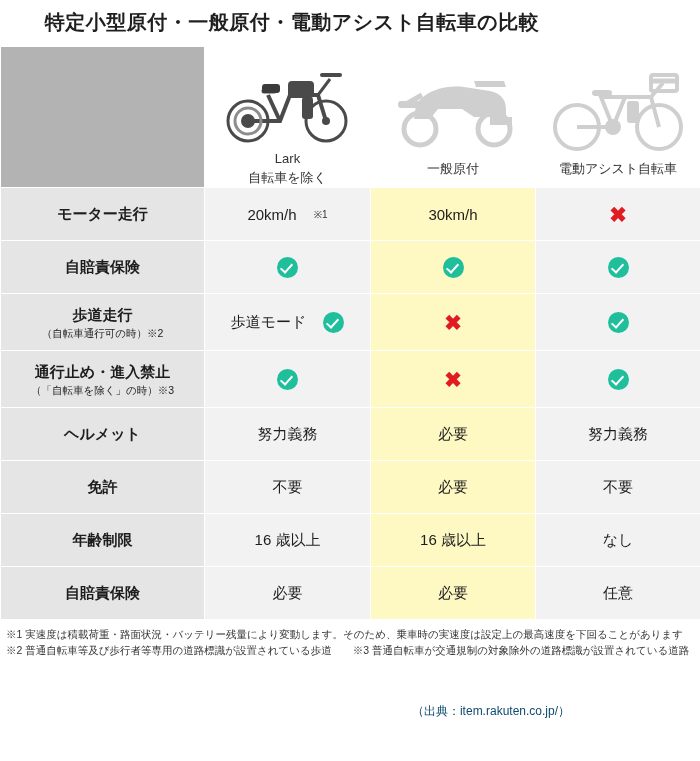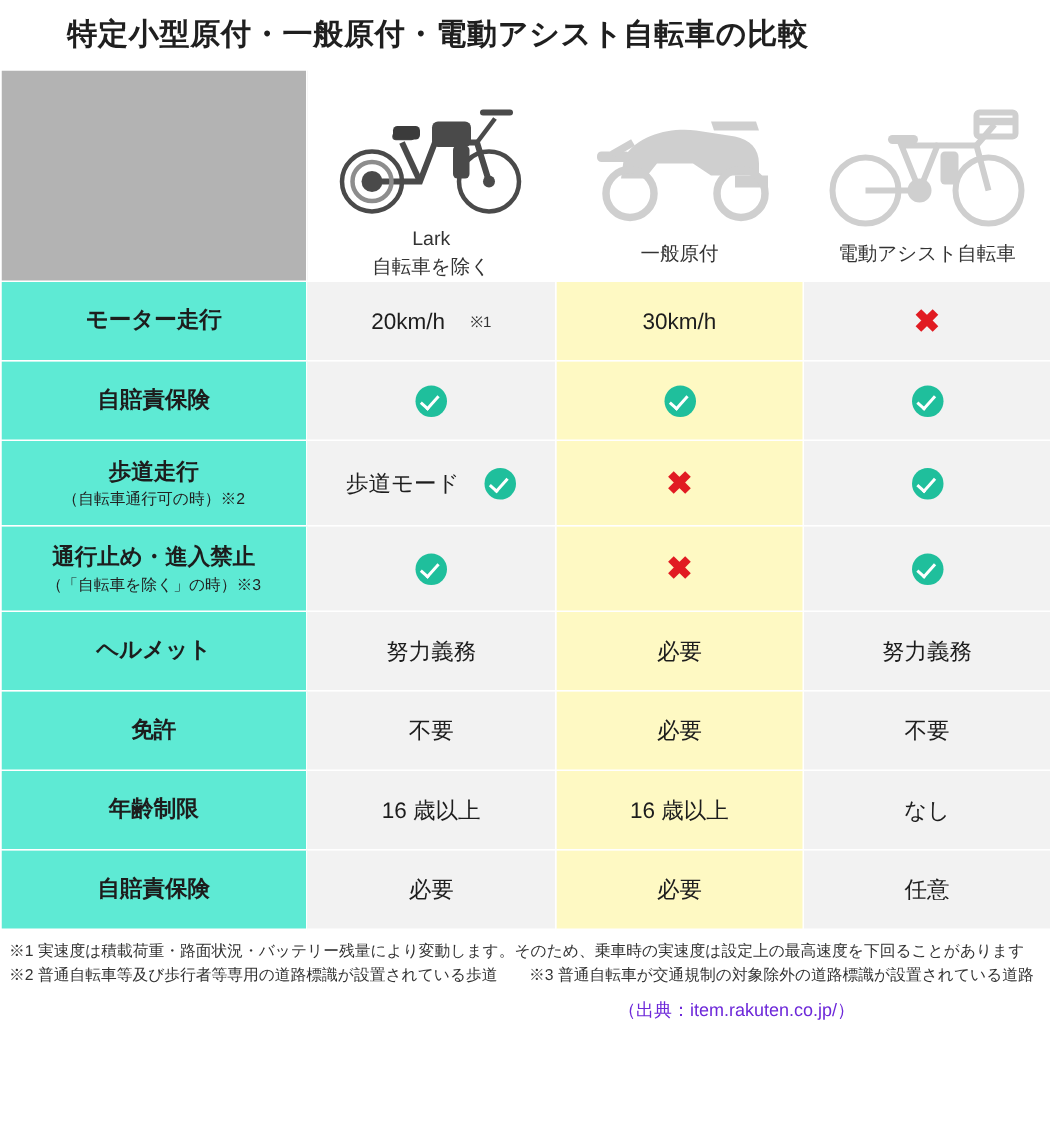--- a/index.html
+++ b/index.html
@@ -66,21 +66,21 @@
     color: #333;
     padding-top: 2px;
   }
   .veh-name .brand {
     display: block;
     font-size: 13px;
     color: #333;
   }
 
   .rowlabel {
-    background: #5eead4;
+    background: #e5e5e5;
     color: #1d1d1d;
     font-size: 15px;
     font-weight: bold;
     line-height: 20px;
     padding: 6px 4px;
     margin-left: 36px;
   }
   .rowlabel .sub {
     display: block;
     font-size: 10.5px;
@@ -144,22 +144,23 @@
   .notes {
     font-size: 10.5px;
     line-height: 16px;
     color: #333;
     padding: 6px 6px 0 6px;
   }
   .notes .nline { display: block; white-space: nowrap; }
   .source {
     text-align: right;
     font-size: 12px;
-    color: #6d28d9;
+    color: #0c4a6e;
     padding: 7px 14px 0 0;
+    margin-top: 38px;
   }
   svg { display: block; }
 </style>
 </head>
 <body>
 
 <div class="page">
 
   <div class="title">特定小型原付・一般原付・電動アシスト自転車の比較</div>
 

